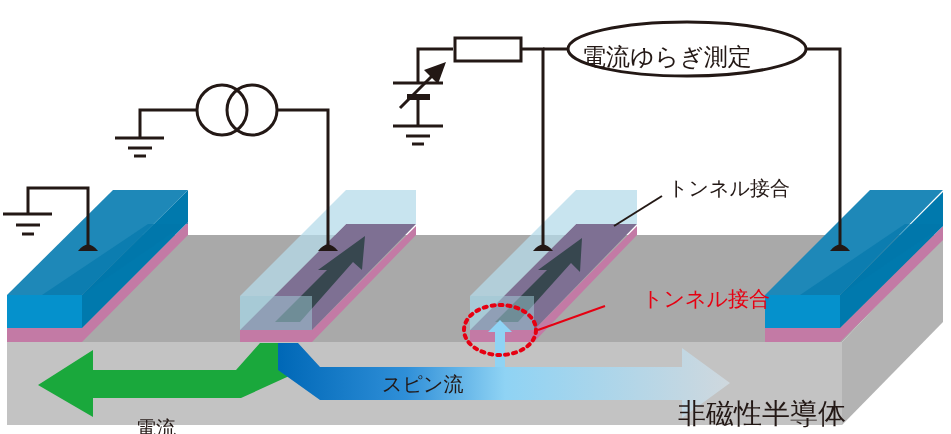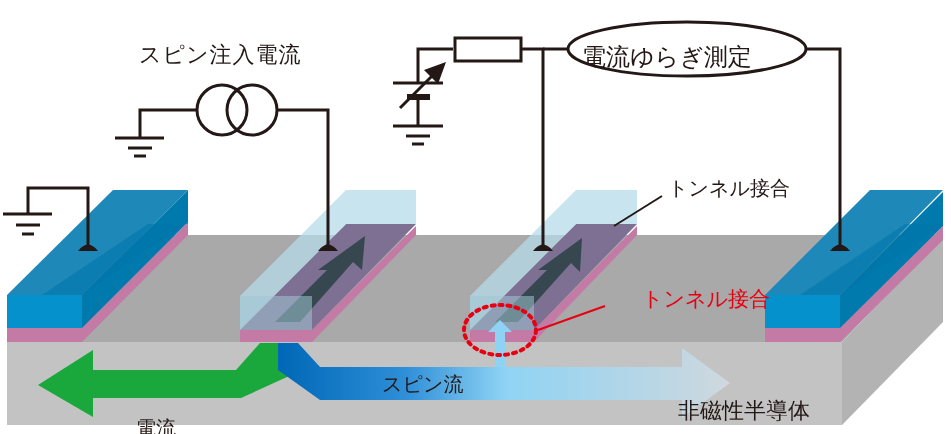--- a/index.html
+++ b/index.html
@@ -6,21 +6,21 @@
   body { width:951px; height:434px; overflow:hidden; position:relative;
          font-family:"DejaVu Sans", sans-serif; }
   #stage { position:absolute; left:0; top:0; width:951px; height:434px; }
   .lbl { position:absolute; white-space:nowrap; line-height:1; color:#231815; }
   #lbl-spin-inject { left:139px; top:44px; font-size:22px; letter-spacing:1px; }
   #lbl-noise { left:582px; top:33px; font-size:24px;margin-top:12px; }
   #lbl-fm { left:668px; top:178px; font-size:20px; }
   #lbl-tunnel { left:610px; top:289px; font-size:21px; color:#e60012;margin-left:32px; }
   #lbl-current { left:136px; top:374px; font-size:20px; color:#231815;margin-top:44px; }
   #lbl-spincur { left:370px; top:374px; font-size:20px; color:#231815;margin-left:12px; }
-  #lbl-nm { left:678px; top:400px; font-size:22px; }
+  #lbl-nm { left:678px; top:400px; font-size:28px; }
 </style>
 </head>
 <body>
 
 <div id="stage">
 <svg width="951" height="434" viewBox="0 0 951 434">
   <defs>
     <linearGradient id="spinGrad" x1="280" y1="0" x2="730" y2="0" gradientUnits="userSpaceOnUse">
       <stop offset="0" stop-color="#0068b7"></stop>
       <stop offset="0.28" stop-color="#2f8fd8"></stop>
@@ -113,20 +113,19 @@
     <polyline points="806,49 840,49 840,246"></polyline>
   </g>
   <polygon points="446,62 424,70 438,84" fill="#231815"></polygon>
 
   <path d="M78,251 Q88,238 98,251 Z" fill="#231815"></path>
   <path d="M318,251 Q328,238 338,251 Z" fill="#231815"></path>
   <path d="M533,251 Q543,238 553,251 Z" fill="#231815"></path>
   <path d="M830,251 Q840,238 850,251 Z" fill="#231815"></path>
 </svg>
 
-<span id="lbl-spin-inject" class="lbl">スピン注入電流</span>
 <span id="lbl-noise" class="lbl">電流ゆらぎ測定</span>
 <span id="lbl-fm" class="lbl">トンネル接合</span>
 <span id="lbl-tunnel" class="lbl">トンネル接合</span>
 <span id="lbl-current" class="lbl">電流</span>
 <span id="lbl-spincur" class="lbl">スピン流</span>
 <span id="lbl-nm" class="lbl">非磁性半導体</span>
 </div>
 
 </body></html>

